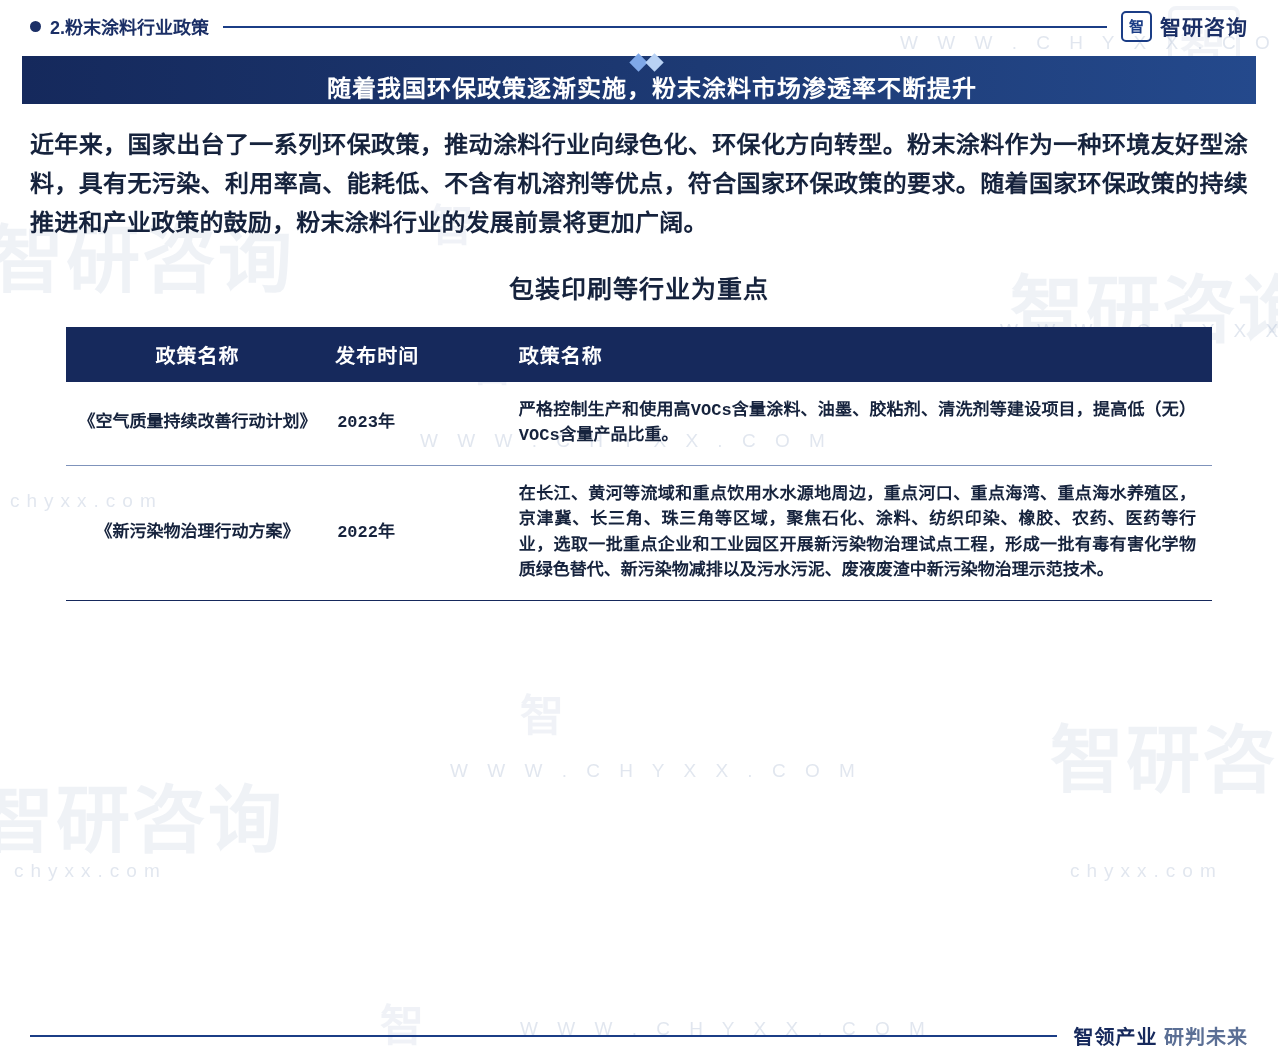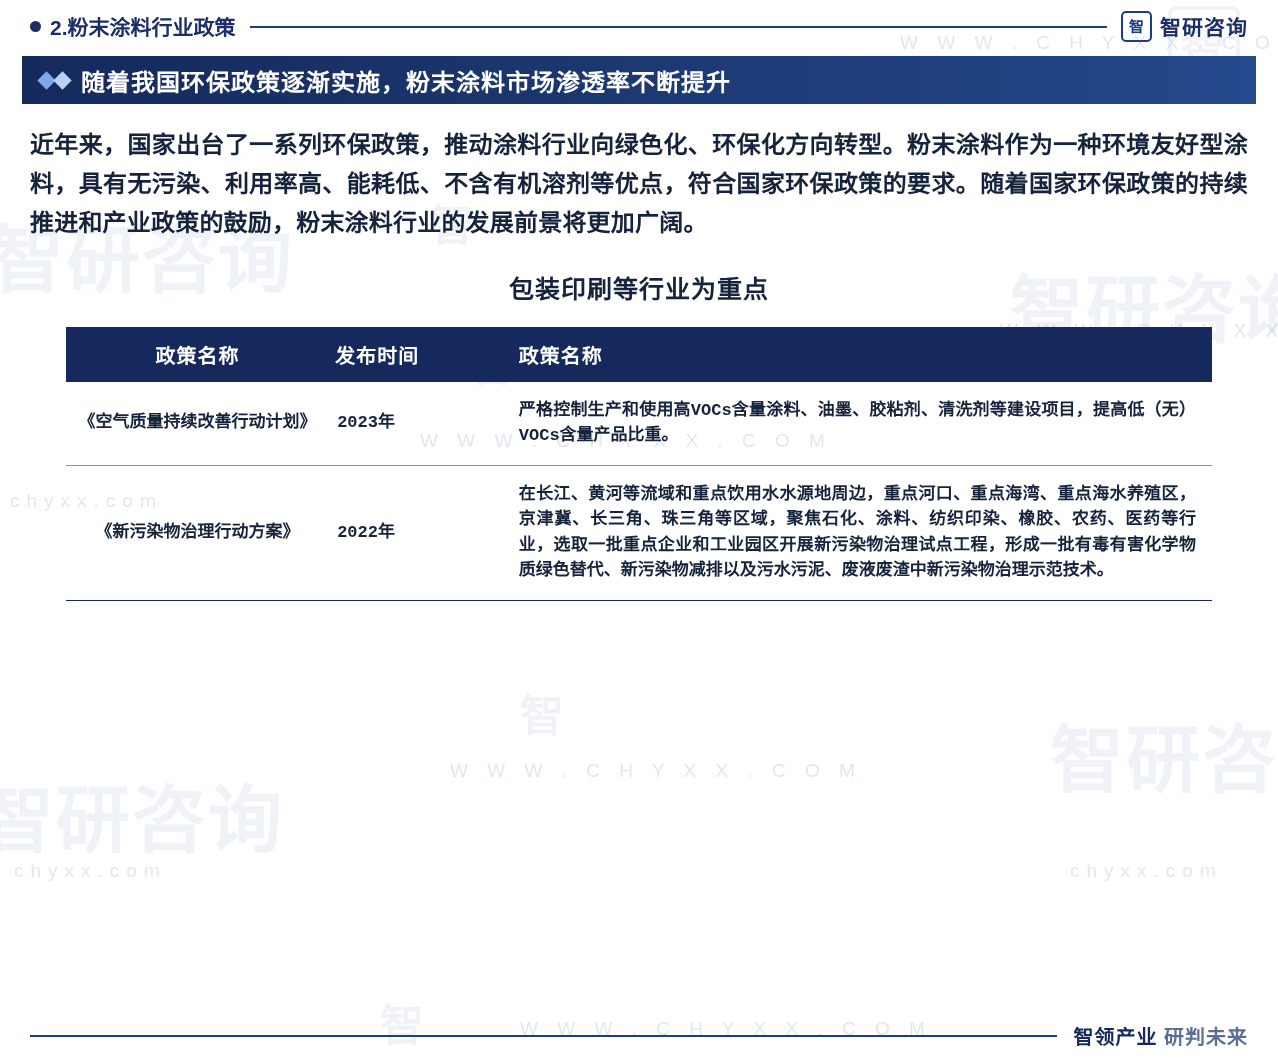--- a/index.html
+++ b/index.html
@@ -54,21 +54,21 @@
   }
   .bullet-dot {
     width: 11px;
     height: 11px;
     border-radius: 50%;
     background: #1b2f66;
     margin-right: 9px;
     flex: 0 0 auto;
   }
   .top-title {
-    font-size: 21px;
+    font-size: 18px;
     font-weight: bold;
     color: #1b2f66;
     white-space: nowrap;
   }
   .top-rule {
     flex: 1 1 auto;
     height: 2px;
     background: #1b3d86;
     margin: 0 14px;
     position: relative;
@@ -102,22 +102,23 @@
 
   
   .title-band {
     position: relative;
     z-index: 2;
     margin: 4px 22px 7px 22px;
     height: 48px;
     background: linear-gradient(90deg, #15295c 0%, #1d3a74 55%, #24498c 100%);
     display: flex;
     align-items: center;
-    padding-left: 18px;
+    padding-left: 26px;
     box-sizing: border-box;
+    flex-direction: column;
   }
   .diamonds {
     display: flex;
     align-items: center;
     gap: 3px;
     margin-right: 12px;
   }
   .dia {
     width: 13px;
     height: 13px;

